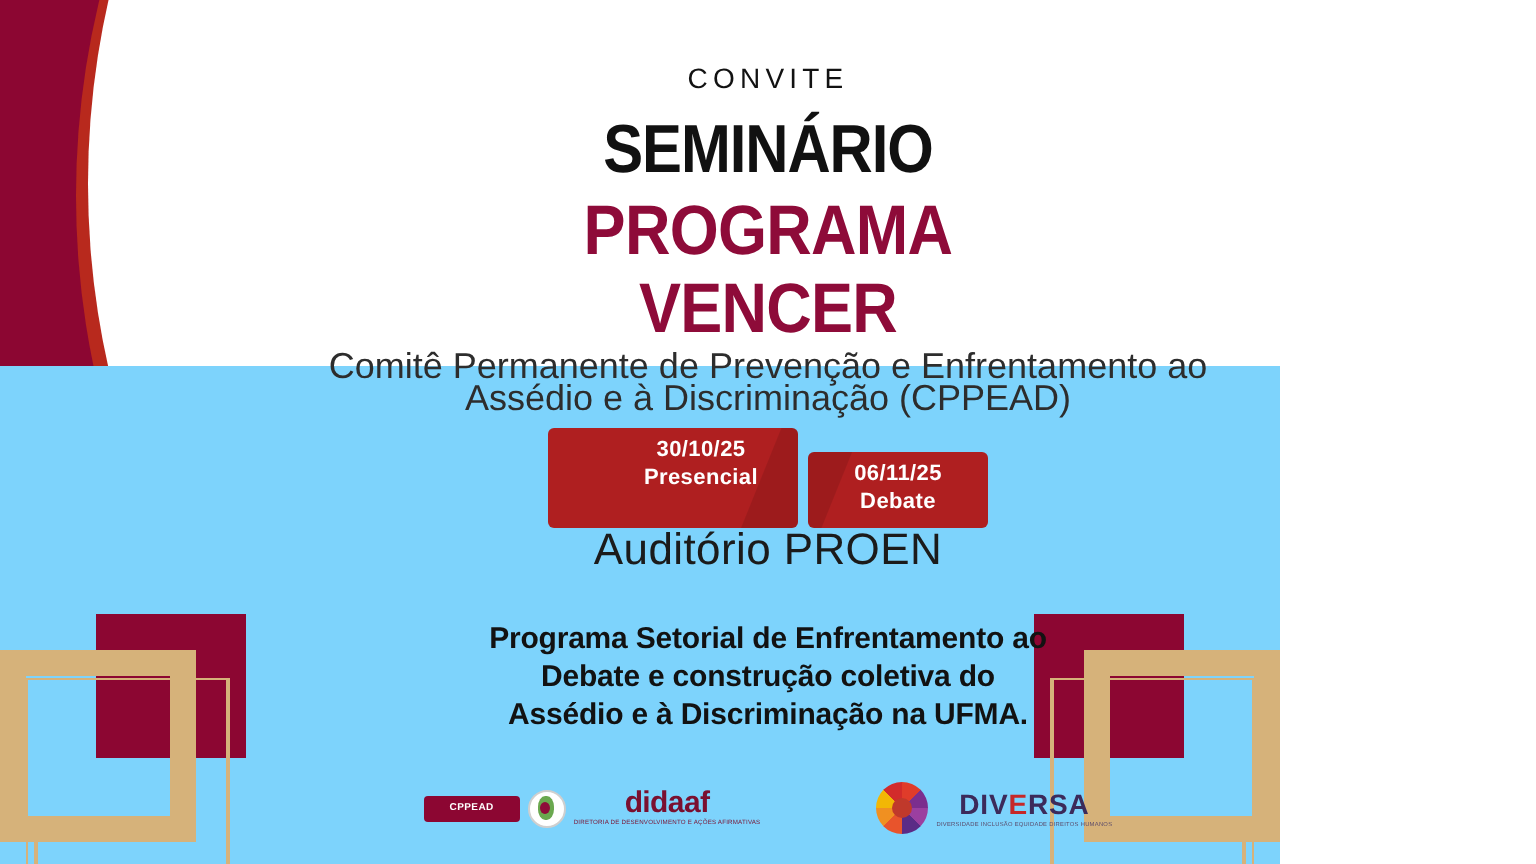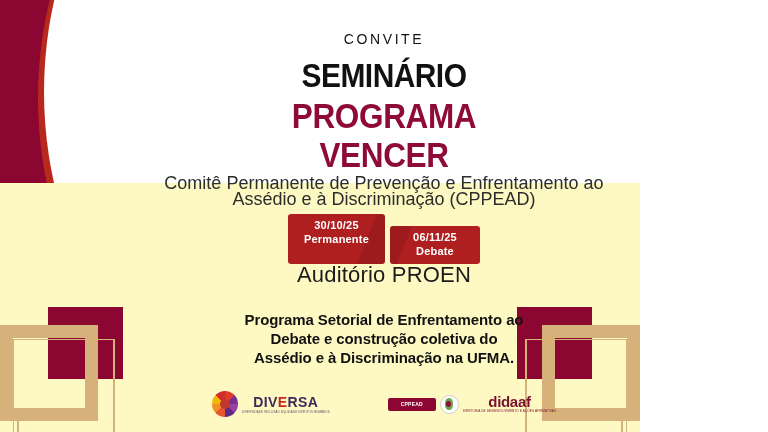--- a/index.html
+++ b/index.html
@@ -4,21 +4,21 @@
 <style>
   html,body{margin:0;padding:0;background:#ffffff;}
   body{
     font-family:"Liberation Sans", sans-serif;
     -webkit-font-smoothing:antialiased;
   }
   #poster{
     position:relative;
     width:640px;height:432px;
     overflow:hidden;
-    background:#fef9c3;
+    background:#7dd3fc;
   }
 
   
   .band{
     position:absolute;left:0;top:0;width:768px;height:183px;
     overflow:hidden;
   }
   .band-maroon{
     position:absolute;left:0;top:0;width:768px;height:183px;
     background:#8C0632;
@@ -116,21 +116,21 @@
   }
   .badge{
     position:relative;overflow:hidden;
     background:#AF1F20;
     color:#ffffff;
     border-radius:3px;
     padding:5px 0 6px 0;
     font-size:11px;line-height:13.5px;font-weight:bold;
     letter-spacing:0.2px;
   }
-  .badge-1{width:97px;}
+  .badge-1{width:97px;padding-left:28px;}
   .badge-2{width:90px;margin-top:12px;}
   .badge .stripe{
     position:absolute;right:-14px;top:-18px;
     width:30px;height:80px;background:rgba(0,0,0,.10);
     transform:rotate(22deg);
   }
   .badge-2 .stripe{left:-18px;right:auto;}
   .badge span{position:relative;display:block;}
 
   
@@ -245,55 +245,55 @@
 
     <div class="t-comite">
       <div>Comitê Permanente de Prevenção e Enfrentamento ao</div>
       <div>Assédio e à Discriminação (CPPEAD)</div>
     </div>
 
     <div class="badges">
       <div class="badge badge-1">
         <div class="stripe"></div>
         <span>30/10/25</span>
-        <span>Permanente</span>
+        <span>Presencial</span>
       </div>
       <div class="badge badge-2">
         <div class="stripe"></div>
         <span>06/11/25</span>
         <span>Debate</span>
       </div>
     </div>
 
     <div class="t-local">Auditório PROEN</div>
 
 
     <div class="t-desc">
       <div>Programa Setorial de Enfrentamento ao</div>
       <div>Debate e construção coletiva do</div>
       <div>Assédio e à Discriminação na UFMA.</div>
     </div>
 
     <div class="logos">
-
-      <div class="logo">
-        <div class="diversa-mark"></div>
-        <div class="diversa-text">
-          <div class="diversa-word"><span>DIV</span><em>E</em><span>RSA</span></div>
-          <div class="diversa-sub">DIVERSIDADE  INCLUSÃO  EQUIDADE  DIREITOS HUMANOS</div>
-        </div>
-      </div>
 
       <div class="logo">
         <div class="cppead-pill">CPPEAD</div>
         <div class="didaaf-mark">
             <i></i>
           </div>
         <div class="didaaf-text">
           <div class="didaaf-word">didaaf</div>
           <div class="didaaf-sub">DIRETORIA DE DESENVOLVIMENTO E AÇÕES AFIRMATIVAS</div>
         </div>
       </div>
 
+      <div class="logo">
+        <div class="diversa-mark"></div>
+        <div class="diversa-text">
+          <div class="diversa-word"><span>DIV</span><em>E</em><span>RSA</span></div>
+          <div class="diversa-sub">DIVERSIDADE  INCLUSÃO  EQUIDADE  DIREITOS HUMANOS</div>
+        </div>
+      </div>
+
     </div>
 
   </div>
 </div>
 
 </body></html>

